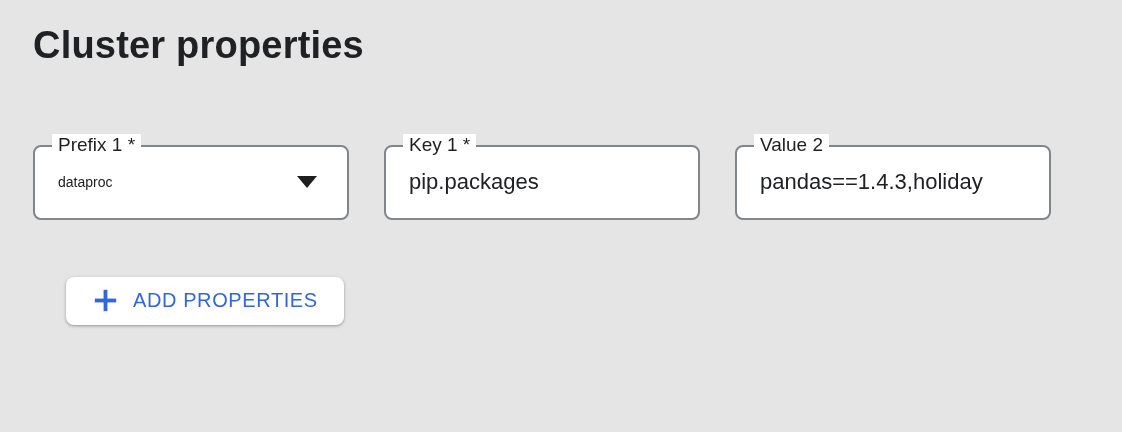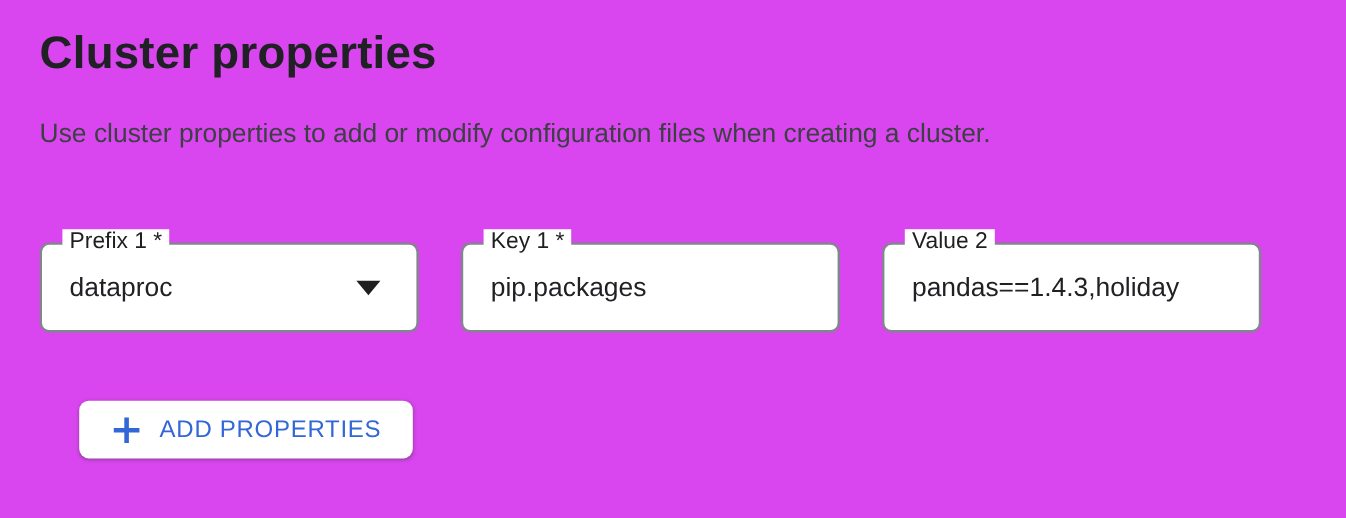--- a/index.html
+++ b/index.html
@@ -7,21 +7,21 @@
     margin: 0;
     padding: 0;
     background: #ffffff;
     font-family: "Liberation Sans", "DejaVu Sans", sans-serif;
     color: #202124;
   }
   .page {
     width: 1122px;
     height: 432px;
     overflow: hidden;
-    background: #d946ef;
+    background: #e5e5e5;
     position: relative;
   }
   .container {
     padding: 24px 33px 0 33px;
   }
   .page-title {
     margin: 0;
     font-size: 38px;
     line-height: 1.15;
     font-weight: 700;
@@ -56,21 +56,21 @@
     left: 17px;
     background: #ffffff;
     padding: 0 6px;
     font-size: 19px;
     font-weight: 500;
     color: #1f1f1f;
     white-space: nowrap;
     line-height: 1.2;
   }
   .field-value {
-    font-size: 22px;
+    font-size: 14px;
     color: #202124;
     padding-left: 23px;
     white-space: nowrap;
     overflow: hidden;
   }
   .field input {
     border: none;
     outline: none;
     background: transparent;
     font-family: "Liberation Sans", "DejaVu Sans", sans-serif;
@@ -115,21 +115,20 @@
   .plus-icon { display: inline-flex; flex: 0 0 auto; }
 </style>
 </head>
 <body>
 
 <div class="page">
   <div class="container">
 
     <h1 class="page-title">Cluster properties</h1>
 
-    <p class="page-desc">Use cluster properties to add or modify configuration files when creating a cluster.</p>
 
     <div class="fields-row">
 
       <div class="field select-field" role="combobox">
         <span class="field-label">Prefix 1 *</span>
         <span class="field-value">dataproc</span>
         <span class="caret"></span>
       </div>
 
       <div class="field">

